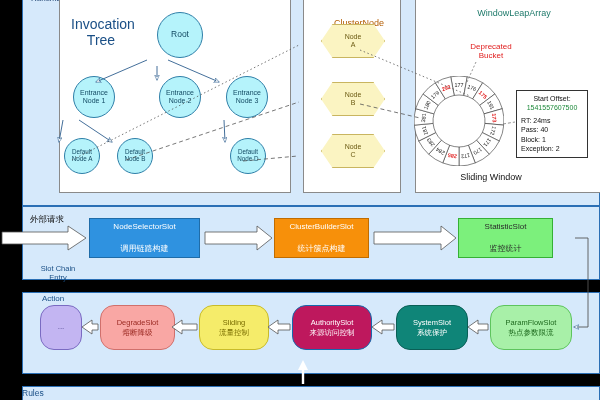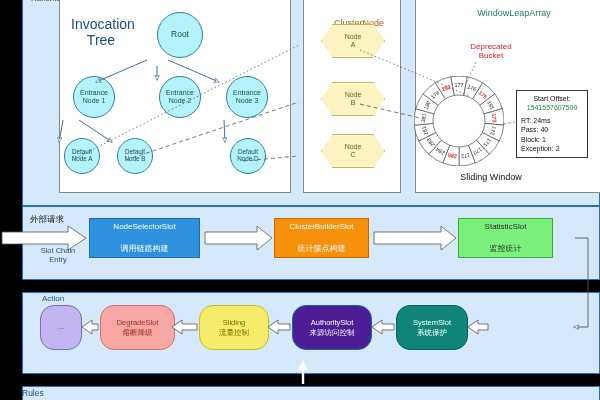--- a/index.html
+++ b/index.html
@@ -56,31 +56,31 @@
         font-size:9px;color:#111;}
 
   
   .slot{position:absolute;box-sizing:border-box;display:flex;flex-direction:column;
         align-items:center;justify-content:center;font-size:8px;line-height:1.3;gap:12px;}
   #slot-nodeselector{left:89px;top:218px;width:111px;height:40px;background:#2f92e0;border:1px solid #1f6ca8;color:#fff;}
   #slot-clusterbuilder{left:274px;top:218px;width:95px;height:40px;background:#f7900a;border:1px solid #c06c00;color:#fff;}
   #slot-statistic{left:458px;top:218px;width:95px;height:40px;background:#7cf07c;border:1px solid #35b035;color:#2a2a2a;}
 
   #label-external{position:absolute;left:30px;top:214px;font-size:8.5px;color:#111;}
-  #label-entry{position:absolute;left:26px;top:246px;width:64px;text-align:center;
+  #label-entry{position:absolute;left:26px;top:264px;width:64px;text-align:center;
         font-size:7.5px;color:#1a4f86;line-height:1.2;}
 
   
   .aslot{position:absolute;box-sizing:border-box;border-radius:14px;
         display:flex;flex-direction:column;align-items:center;justify-content:center;
         font-size:7.5px;line-height:1.3;text-align:center;}
   #aslot-dots{left:40px;top:305px;width:42px;height:45px;background:#c3b5f2;border:1px solid #7a6bc2;color:#4a3f8a;font-size:8px;}
   #aslot-degrade{left:100px;top:305px;width:75px;height:45px;background:#f9a7a4;border:1px solid #d0706c;color:#9c2b24;}
   #aslot-flow{left:199px;top:305px;width:70px;height:45px;background:#f5ec6a;border:1px solid #c8bb2a;color:#7a6d00;}
-  #aslot-authority{left:292px;top:305px;width:80px;height:45px;background:#4c1d95;border:1px solid #1569ad;color:#fff;}
+  #aslot-authority{left:292px;top:305px;width:80px;height:45px;background:#be185d;border:1px solid #1569ad;color:#fff;}
   #aslot-system{left:396px;top:305px;width:72px;height:45px;background:#0f8578;border:1px solid #0a5f56;color:#fff;}
   #aslot-paramflow{left:490px;top:305px;width:82px;height:45px;background:#a8f0a8;border:1px solid #5ec45e;color:#1f6b1f;}
 
   #label-action{position:absolute;left:42px;top:294px;font-size:8px;color:#1a4f86;}
   #label-rules{position:absolute;left:22px;top:388px;width:578px;
         font-size:8.5px;color:#1a4f86;}
 
   svg.ov{position:absolute;left:0;top:0;width:600px;height:400px;pointer-events:none;}
 </style>
 </head>
@@ -233,20 +233,24 @@
     <span>流量控制</span>
   </div>
   <div class="aslot" id="aslot-authority">
     <span>AuthoritySlot</span>
     <span>来源访问控制</span>
   </div>
   <div class="aslot" id="aslot-system">
     <span>SystemSlot</span>
     <span>系统保护</span>
   </div>
+  <div class="aslot" id="aslot-paramflow">
+    <span>ParamFlowSlot</span>
+    <span>热点参数限流</span>
+  </div>
 
   <div class="panel" id="rules-panel"></div>
   <div id="label-rules">Rules</div>
 
   <svg class="ov" viewBox="0 0 600 400">
     <defs>
       <marker id="ohead" markerWidth="7" markerHeight="7" refX="5.5" refY="3" orient="auto">
         <path d="M0,0.4 L6,3 L0,5.6 L1.8,3 Z" fill="#fff" stroke="#2f5f8f" stroke-width="0.6"></path>
       </marker>
       <marker id="bighead" markerWidth="6" markerHeight="8" refX="5.5" refY="4" orient="auto">

